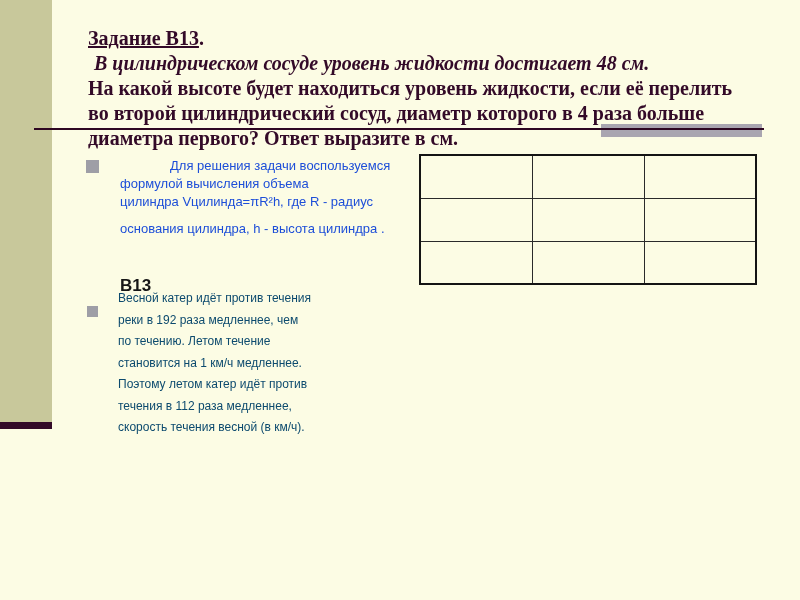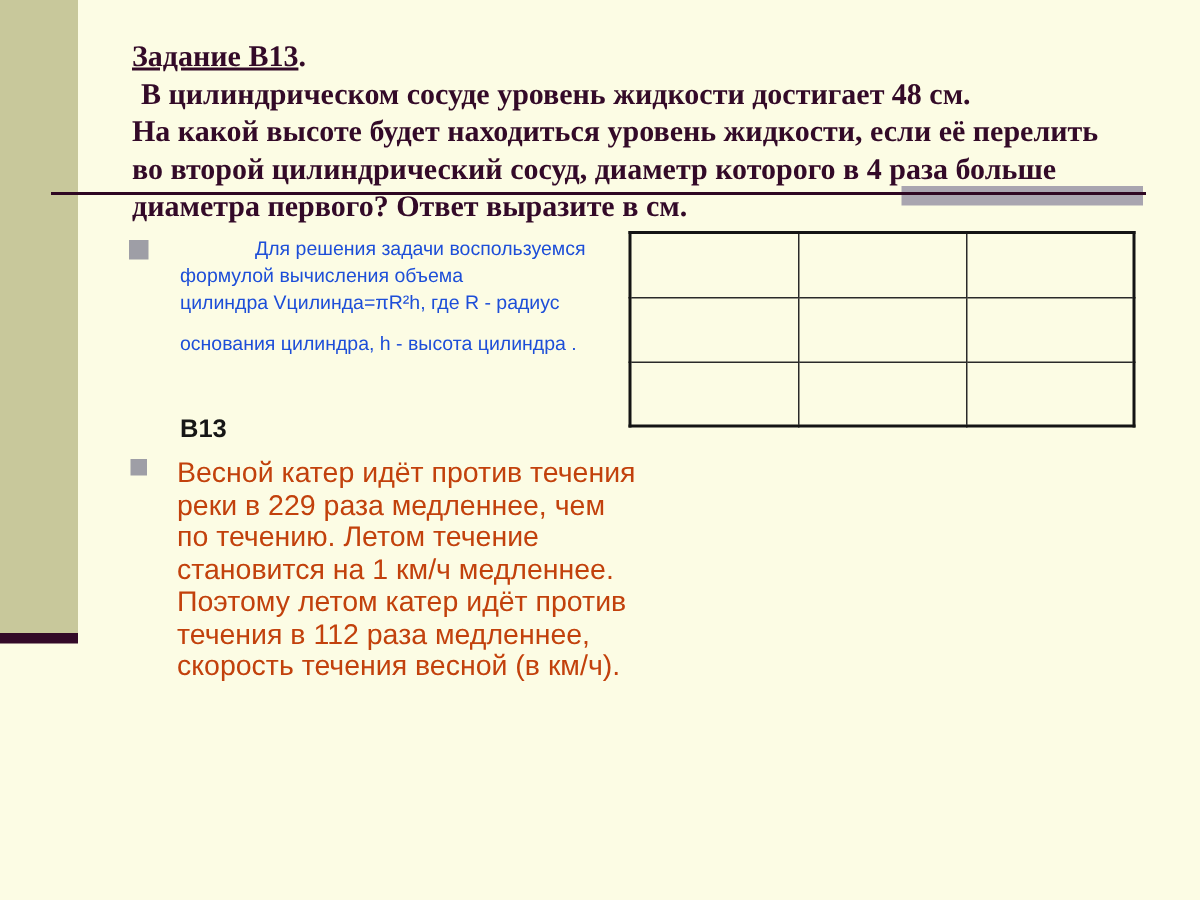--- a/index.html
+++ b/index.html
@@ -40,21 +40,21 @@
   .title-block {
     position: absolute; left: 88px; top: 26px;
     width: 695px;
     font-family: "Liberation Serif", serif;
     font-weight: bold;
     font-size: 20px;
     line-height: 25px;
     color: #330A28;
   }
   .title-heading-underline { text-decoration: underline; text-align: center; }
-  .title-line.indent-sm { padding-left: 6px; }
+  .title-line.indent-sm { padding-left: 6px; font-style: italic; }
 
   
   .bullet-sq {
     position: absolute;
     background: #9E9EA6;
   }
   .bullet-1 { left: 86px; top: 160px; width: 13px; height: 13px; }
   .bullet-2 { left: 87px; top: 306px; width: 11px; height: 11px; }
 
   
@@ -70,25 +70,25 @@
 
   
   .problem-label {
     position: absolute; left: 120px; top: 276px;
     font-size: 17px;
     font-weight: bold;
     color: #161616;
     text-align: right;
   }
   .problem-block {
-    position: absolute; left: 118px; top: 305px;
+    position: absolute; left: 118px; top: 288px;
     width: 320px;
-    font-size: 19px;
+    font-size: 12px;
     line-height: 21.5px;
-    color: #c2410c;
+    color: #0c4a6e;
   }
 
   
   .answer-table {
     position: absolute; left: 419px; top: 154px;
     border-collapse: collapse;
     border: 2.5px solid #141414;
     background: #FCFCE4;
   }
   .answer-table td {
@@ -141,21 +141,21 @@
         <td></td>
       </tr>
     </tbody>
   </table>
 
   <div class="problem-label">В13</div>
 
   <div class="bullet-sq bullet-2"></div>
   <div class="problem-block">
     <div class="problem-line">Весной катер идёт против течения</div>
-    <div class="problem-line">реки в 229 раза медленнее, чем</div>
+    <div class="problem-line">реки в 192 раза медленнее, чем</div>
     <div class="problem-line">по течению. Летом течение</div>
     <div class="problem-line">становится на 1 км/ч медленнее.</div>
     <div class="problem-line">Поэтому летом катер идёт против</div>
     <div class="problem-line">течения в 112 раза медленнее,</div>
     <div class="problem-line">скорость течения весной (в км/ч).</div>
   </div>
 
 </div>
 
 </body></html>

